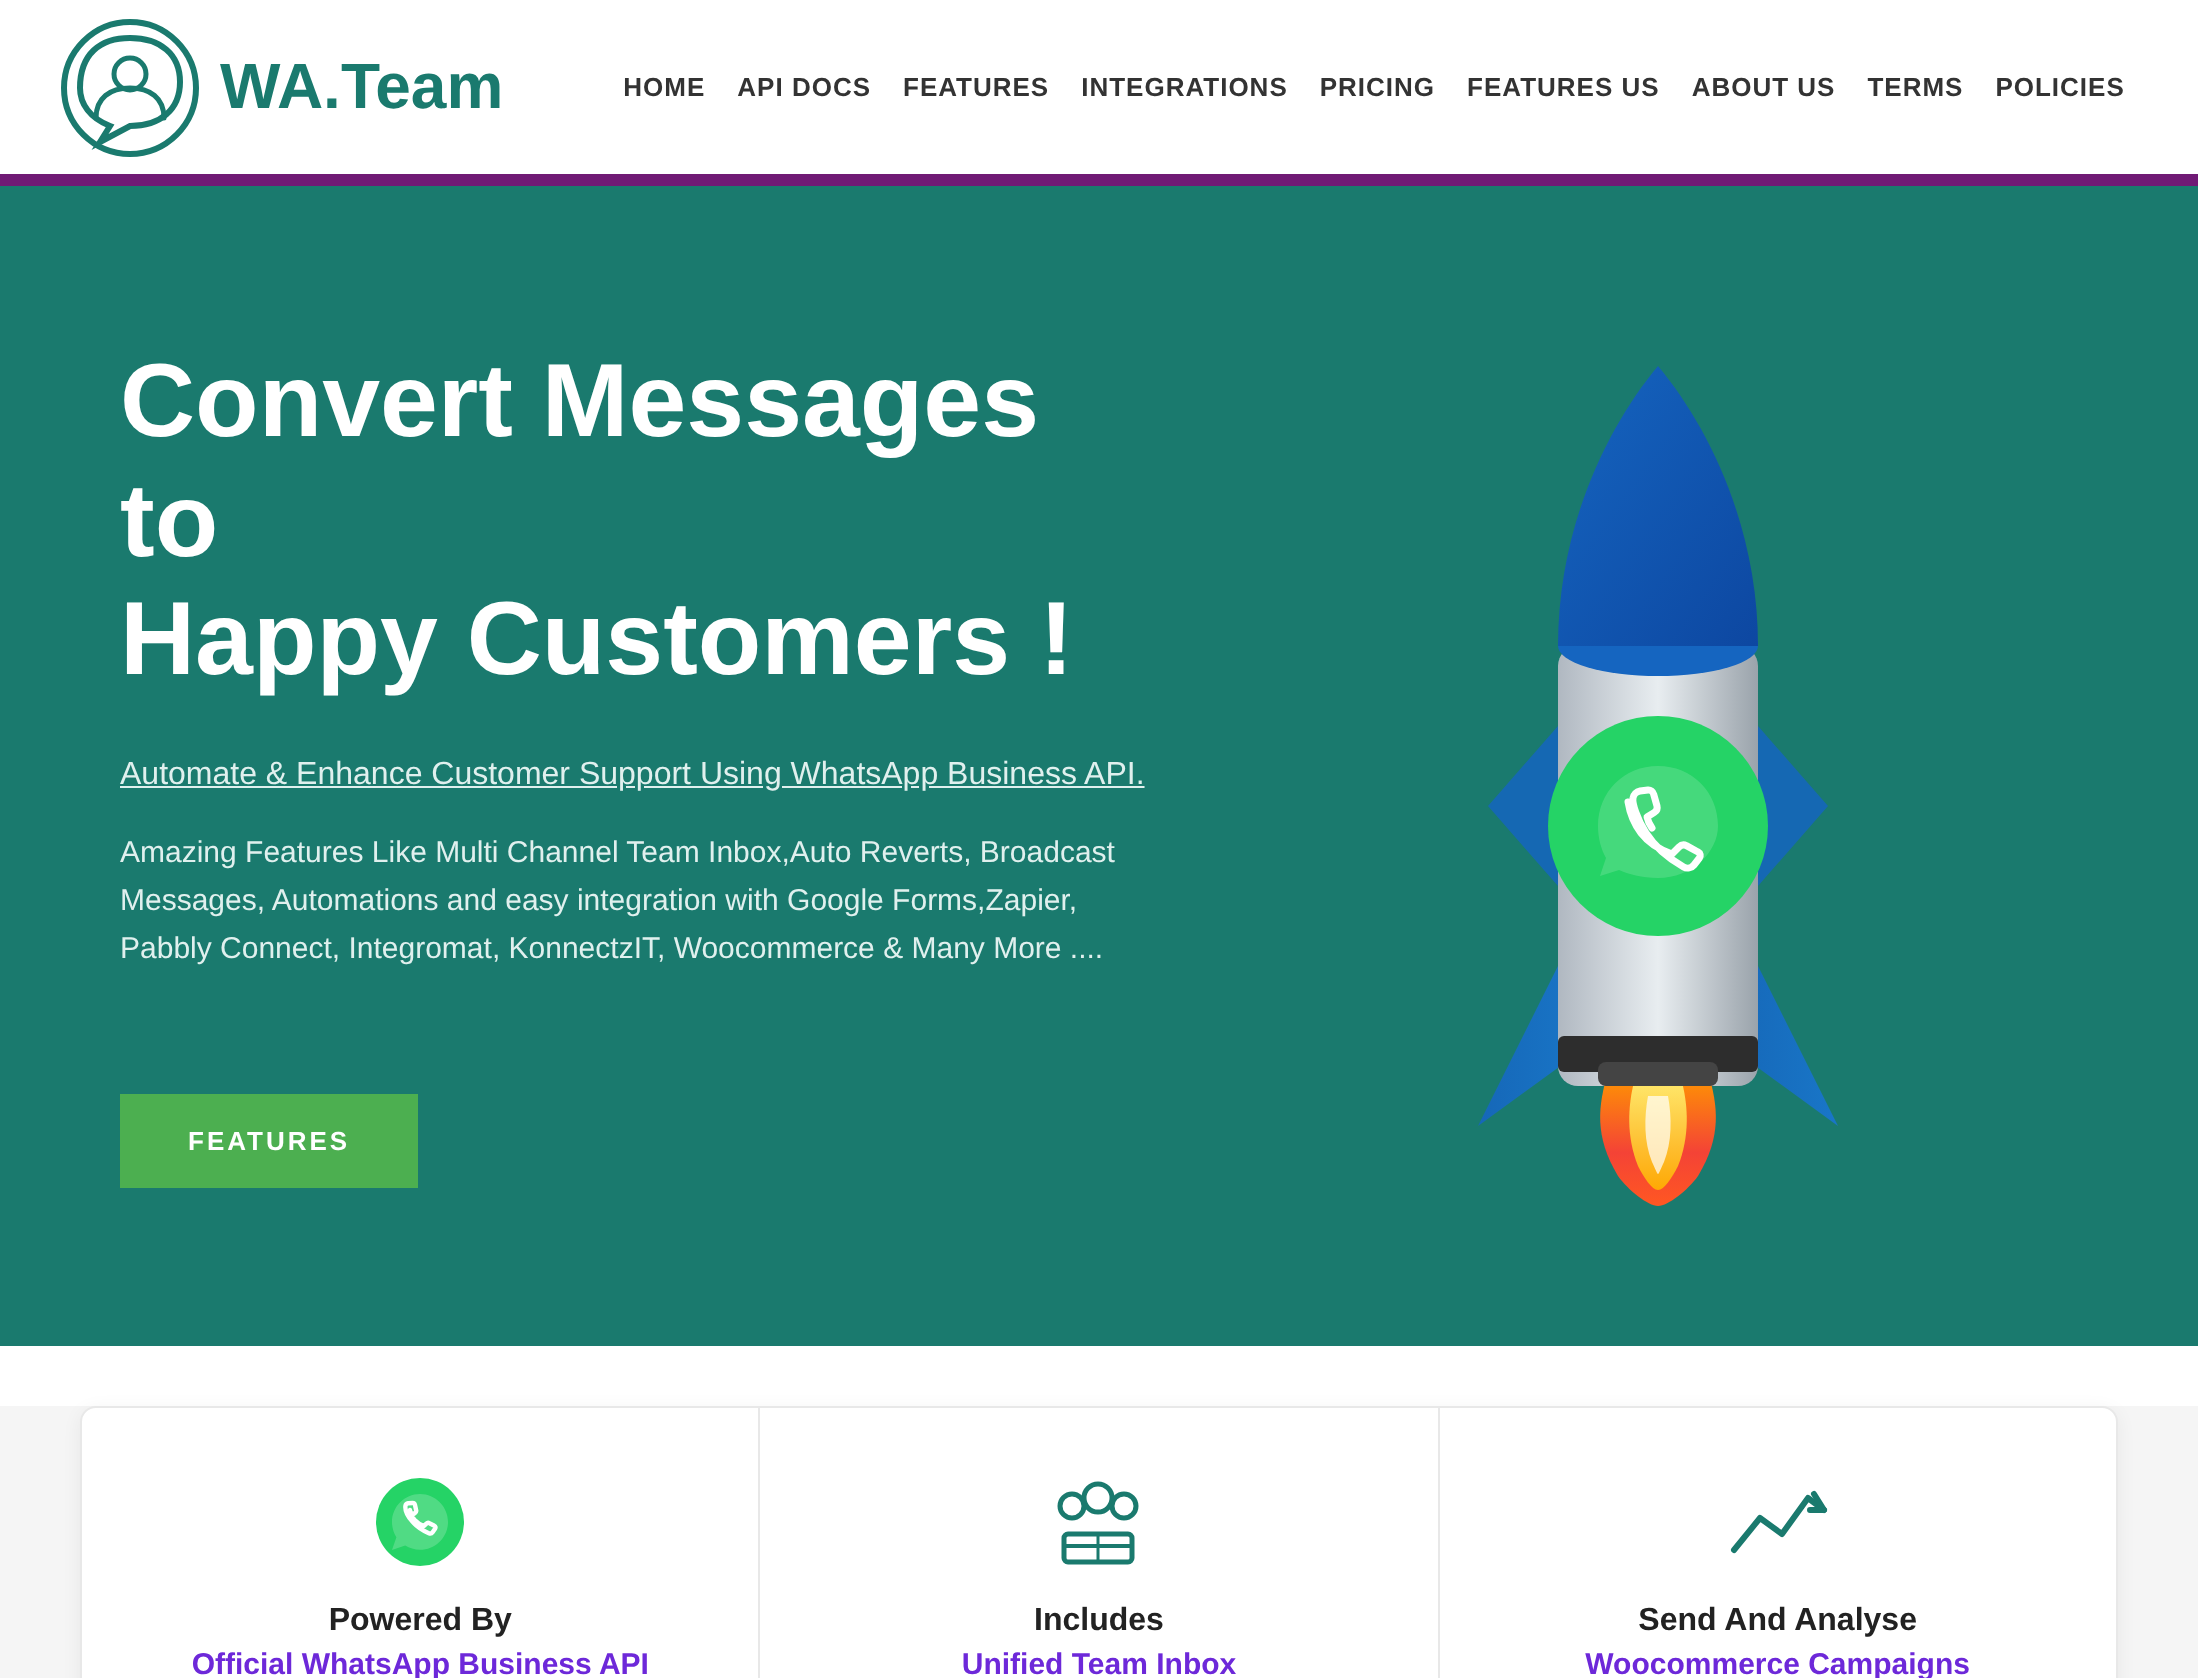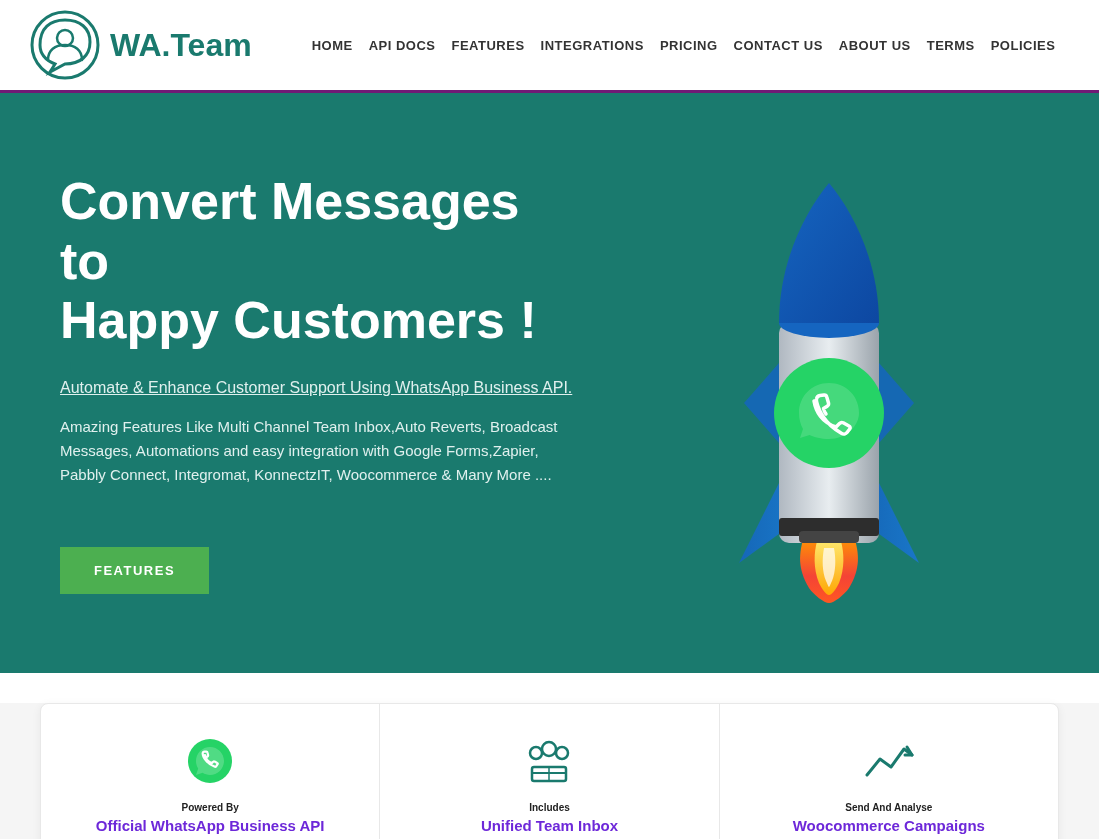--- a/index.html
+++ b/index.html
@@ -5,21 +5,21 @@
     * { margin: 0; padding: 0; box-sizing: border-box; }
     body { font-family: Arial, sans-serif; width: 1099px; overflow-x: hidden; }
 
     
     .header {
       display: flex;
       align-items: center;
       padding: 0 30px;
       height: 93px;
       background: #fff;
-      border-bottom: 3px solid #701a75;
+      border-bottom: 6px solid #701a75;
     }
     .logo-area {
       display: flex;
       align-items: center;
       gap: 10px;
       text-decoration: none;
     }
     .logo-icon {
       width: 70px;
       height: 70px;
@@ -126,21 +126,21 @@
     .feature-item:last-child { border-right: none; }
     .feature-icon {
       width: 54px;
       height: 54px;
       margin-bottom: 14px;
       display: flex;
       align-items: center;
       justify-content: center;
     }
     .feature-title {
-      font-size: 10px;
+      font-size: 16px;
       font-weight: 700;
       color: #222;
       margin-bottom: 4px;
     }
     .feature-subtitle {
       font-size: 15px;
       font-weight: 700;
       color: #6d28d9;
     }
   </style>
@@ -158,21 +158,21 @@
       <path d="M18 50 C18 40 25 35 35 35 C45 35 52 40 52 50" stroke="#1a7a6e" stroke-width="2.5" fill="none" stroke-linecap="round"></path>
     </svg>
     <span class="logo-text">WA.Team</span>
   </a>
   <nav>
     <a href="#">HOME</a>
     <a href="#">API DOCS</a>
     <a href="#">FEATURES</a>
     <a href="#">INTEGRATIONS</a>
     <a href="#">PRICING</a>
-    <a href="#">CONTACT US</a>
+    <a href="#">FEATURES US</a>
     <a href="#">ABOUT US</a>
     <a href="#">TERMS</a>
     <a href="#">POLICIES</a>
   </nav>
 </header>
 
 <section class="hero">
   <div class="hero-content">
     <h1 class="hero-title">
       <span>Convert Messages to</span><br>

